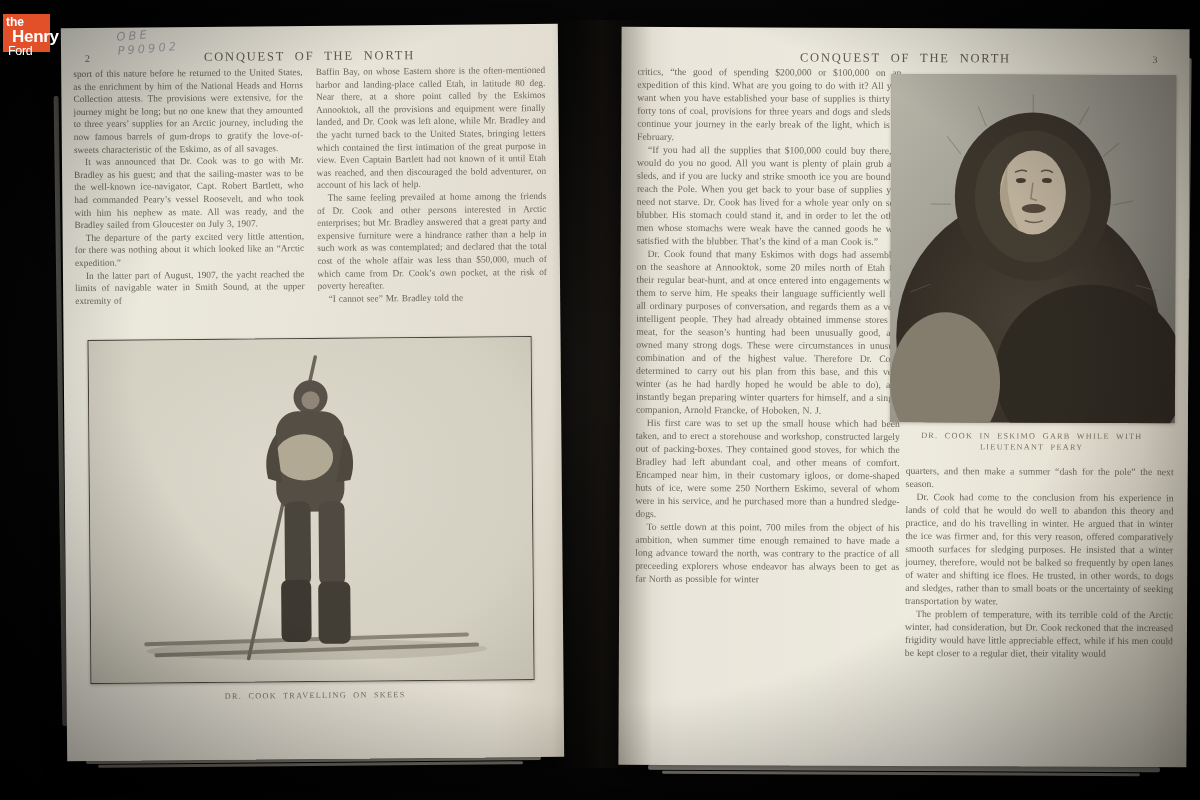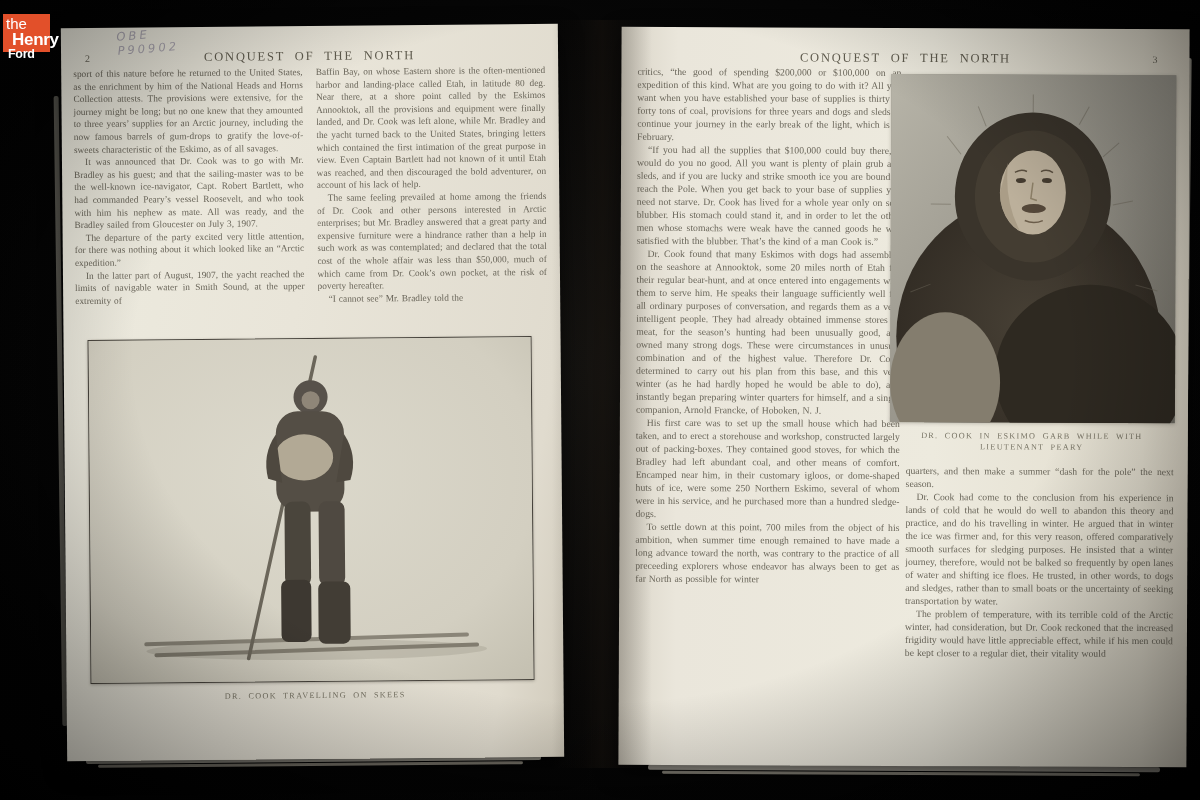--- a/index.html
+++ b/index.html
@@ -13,23 +13,23 @@
     background:radial-gradient(ellipse at 50% 45%, rgba(0,0,0,0) 55%, rgba(0,0,0,0.55) 100%);
     z-index:40;
   }
 
   
   .logo{
     position:absolute;left:3px;top:14px;width:47px;height:38px;background:#e2502a;
     z-index:60;color:#fff;font-family:"Liberation Sans", sans-serif;line-height:1;
     padding:2px 0 0 3px;box-sizing:border-box;
   }
-  .logo .l-the{display:block;font-size:15px;font-weight:normal;letter-spacing:0;}
+  .logo .l-the{display:block;font-size:12px;font-weight:bold;letter-spacing:0;}
   .logo .l-henry{display:block;font-size:17px;font-weight:bold;margin:0 0 0 6px;letter-spacing:-0.3px;}
-  .logo .l-ford{display:block;font-size:12.5px;font-weight:bold;margin:0 0 0 2px;letter-spacing:-0.3px;}
+  .logo .l-ford{display:block;font-size:12.5px;font-weight:normal;margin:0 0 0 2px;letter-spacing:-0.3px;}
 
   
   .page{
     position:absolute;box-shadow:0 8px 22px rgba(0,0,0,0.65);
     z-index:10;
   }
   .page-left{
     left:64px;top:26px;width:497px;height:733px;
     background:linear-gradient(100deg,#edebdf 0%,#e9e5d9 45%,#e0dbce 88%,#cfc9ba 100%);
     transform:rotate(-0.5deg);

